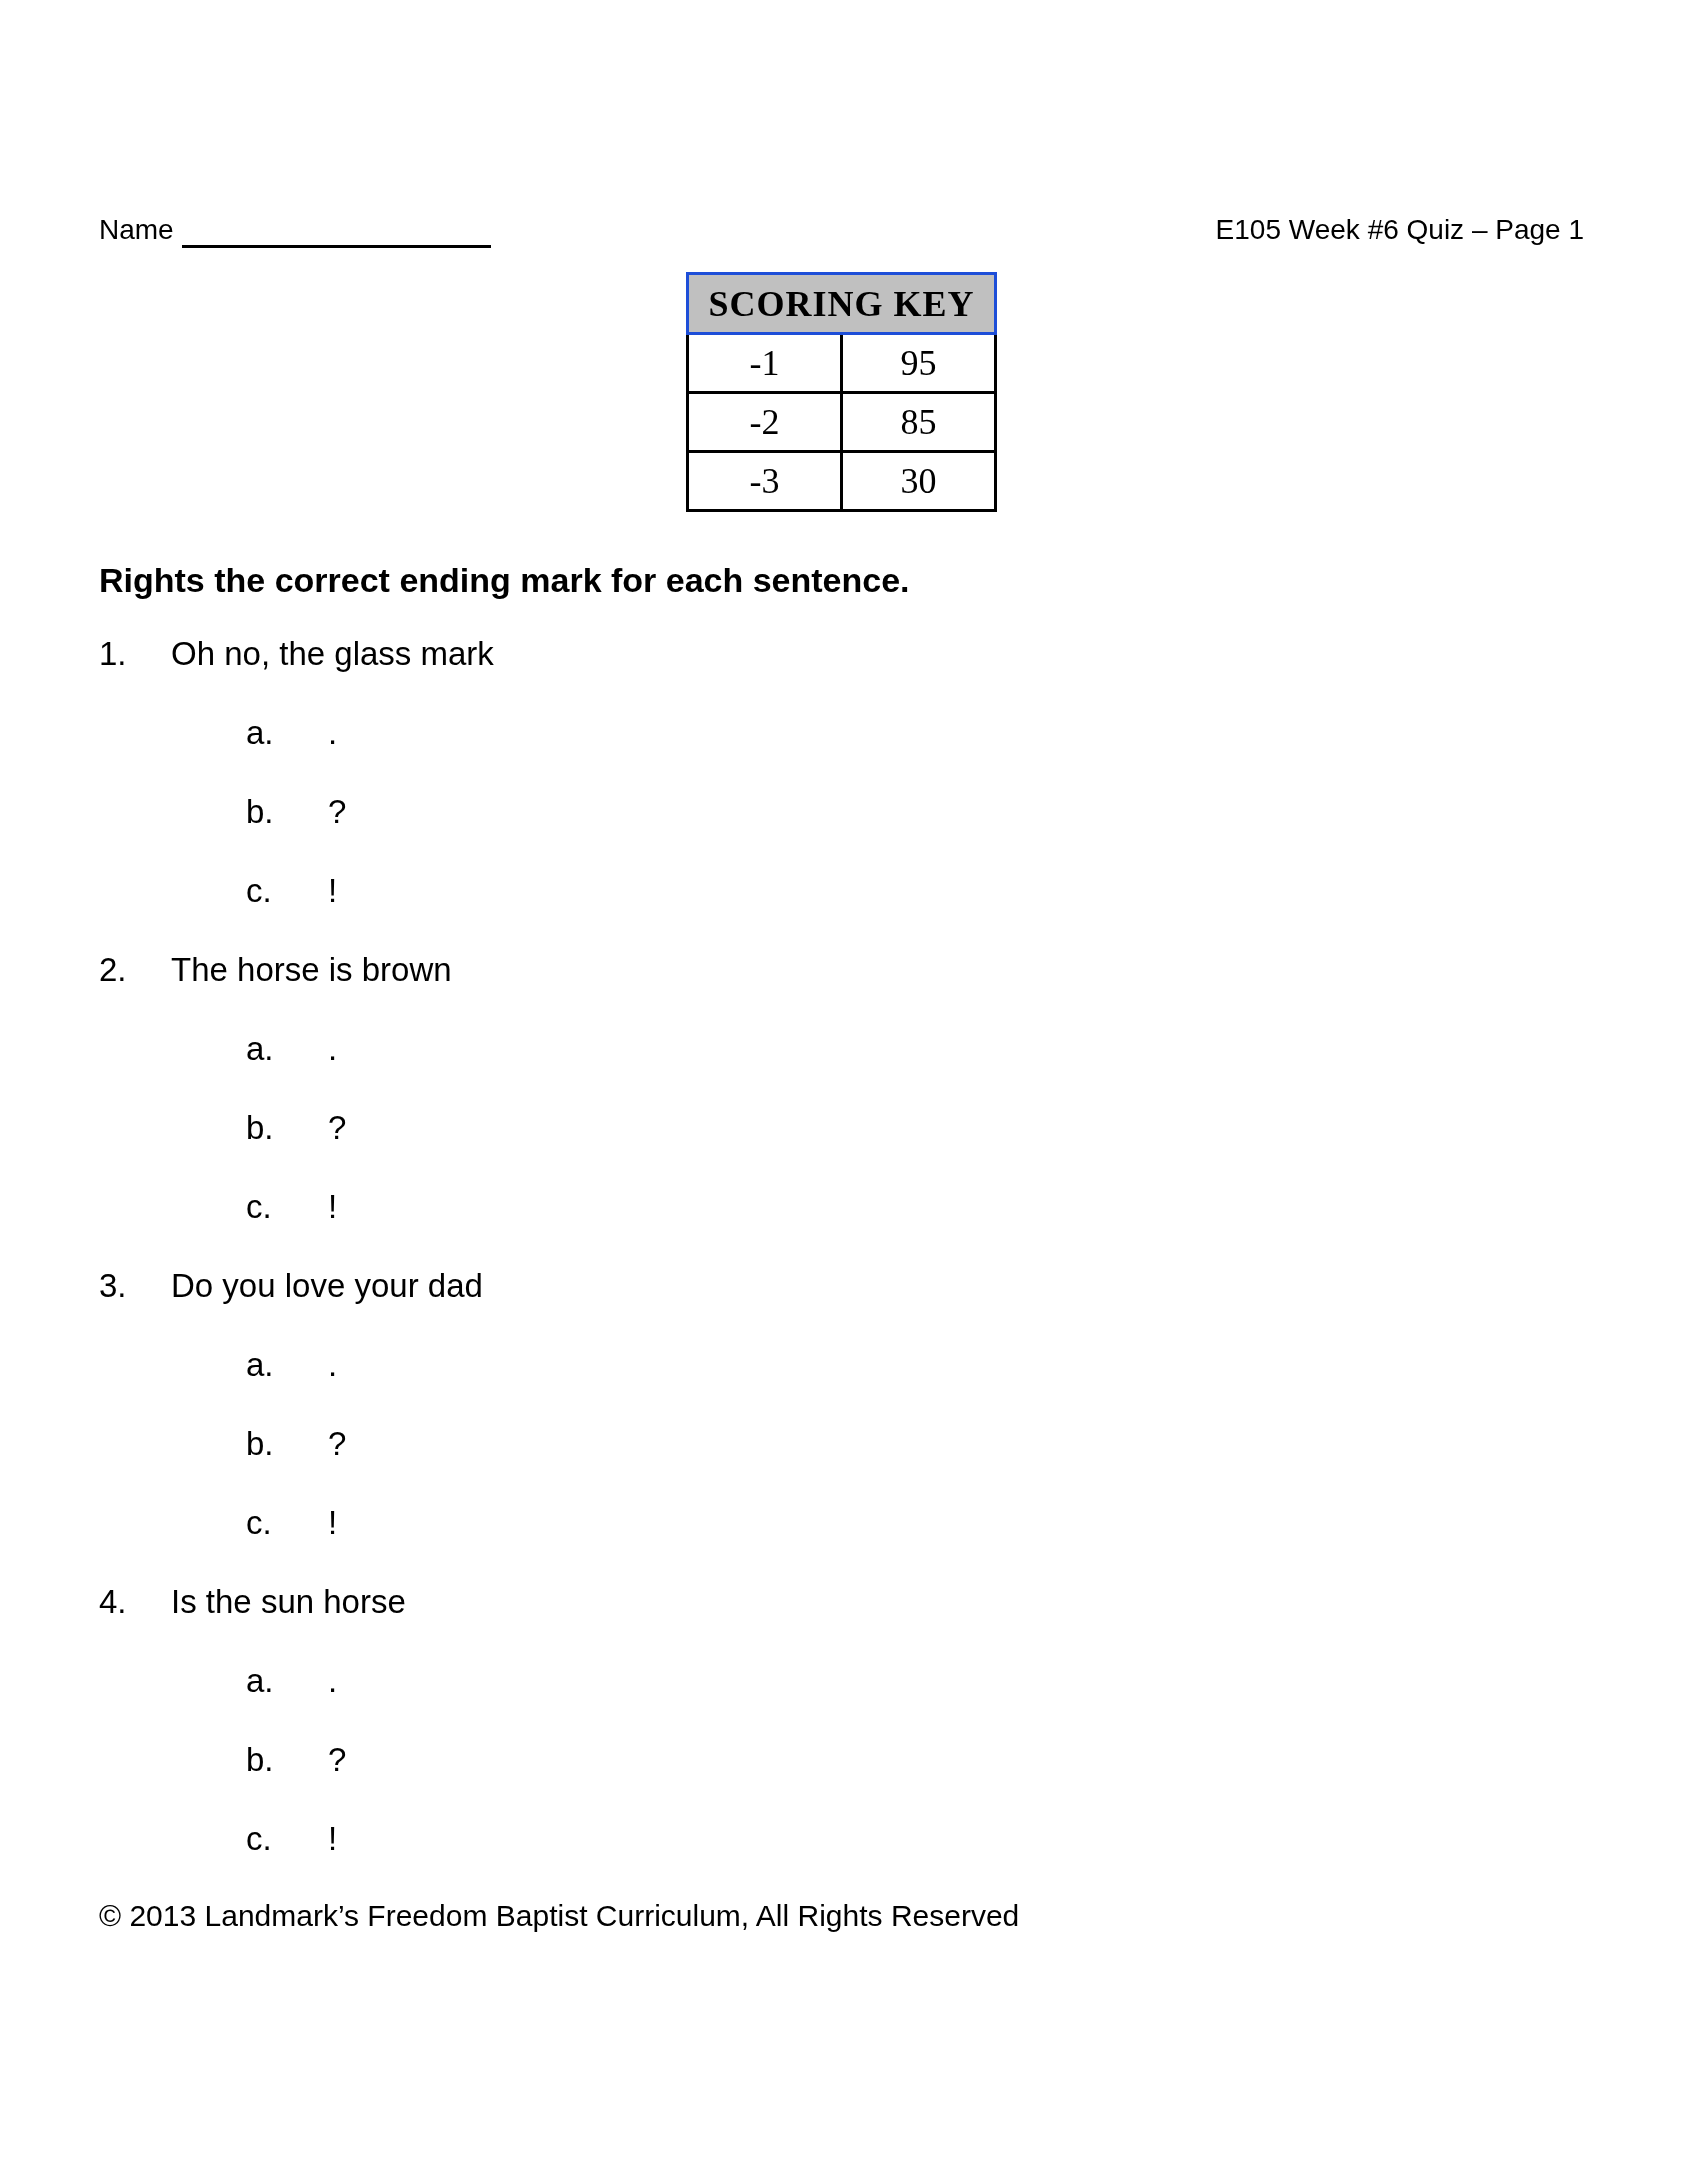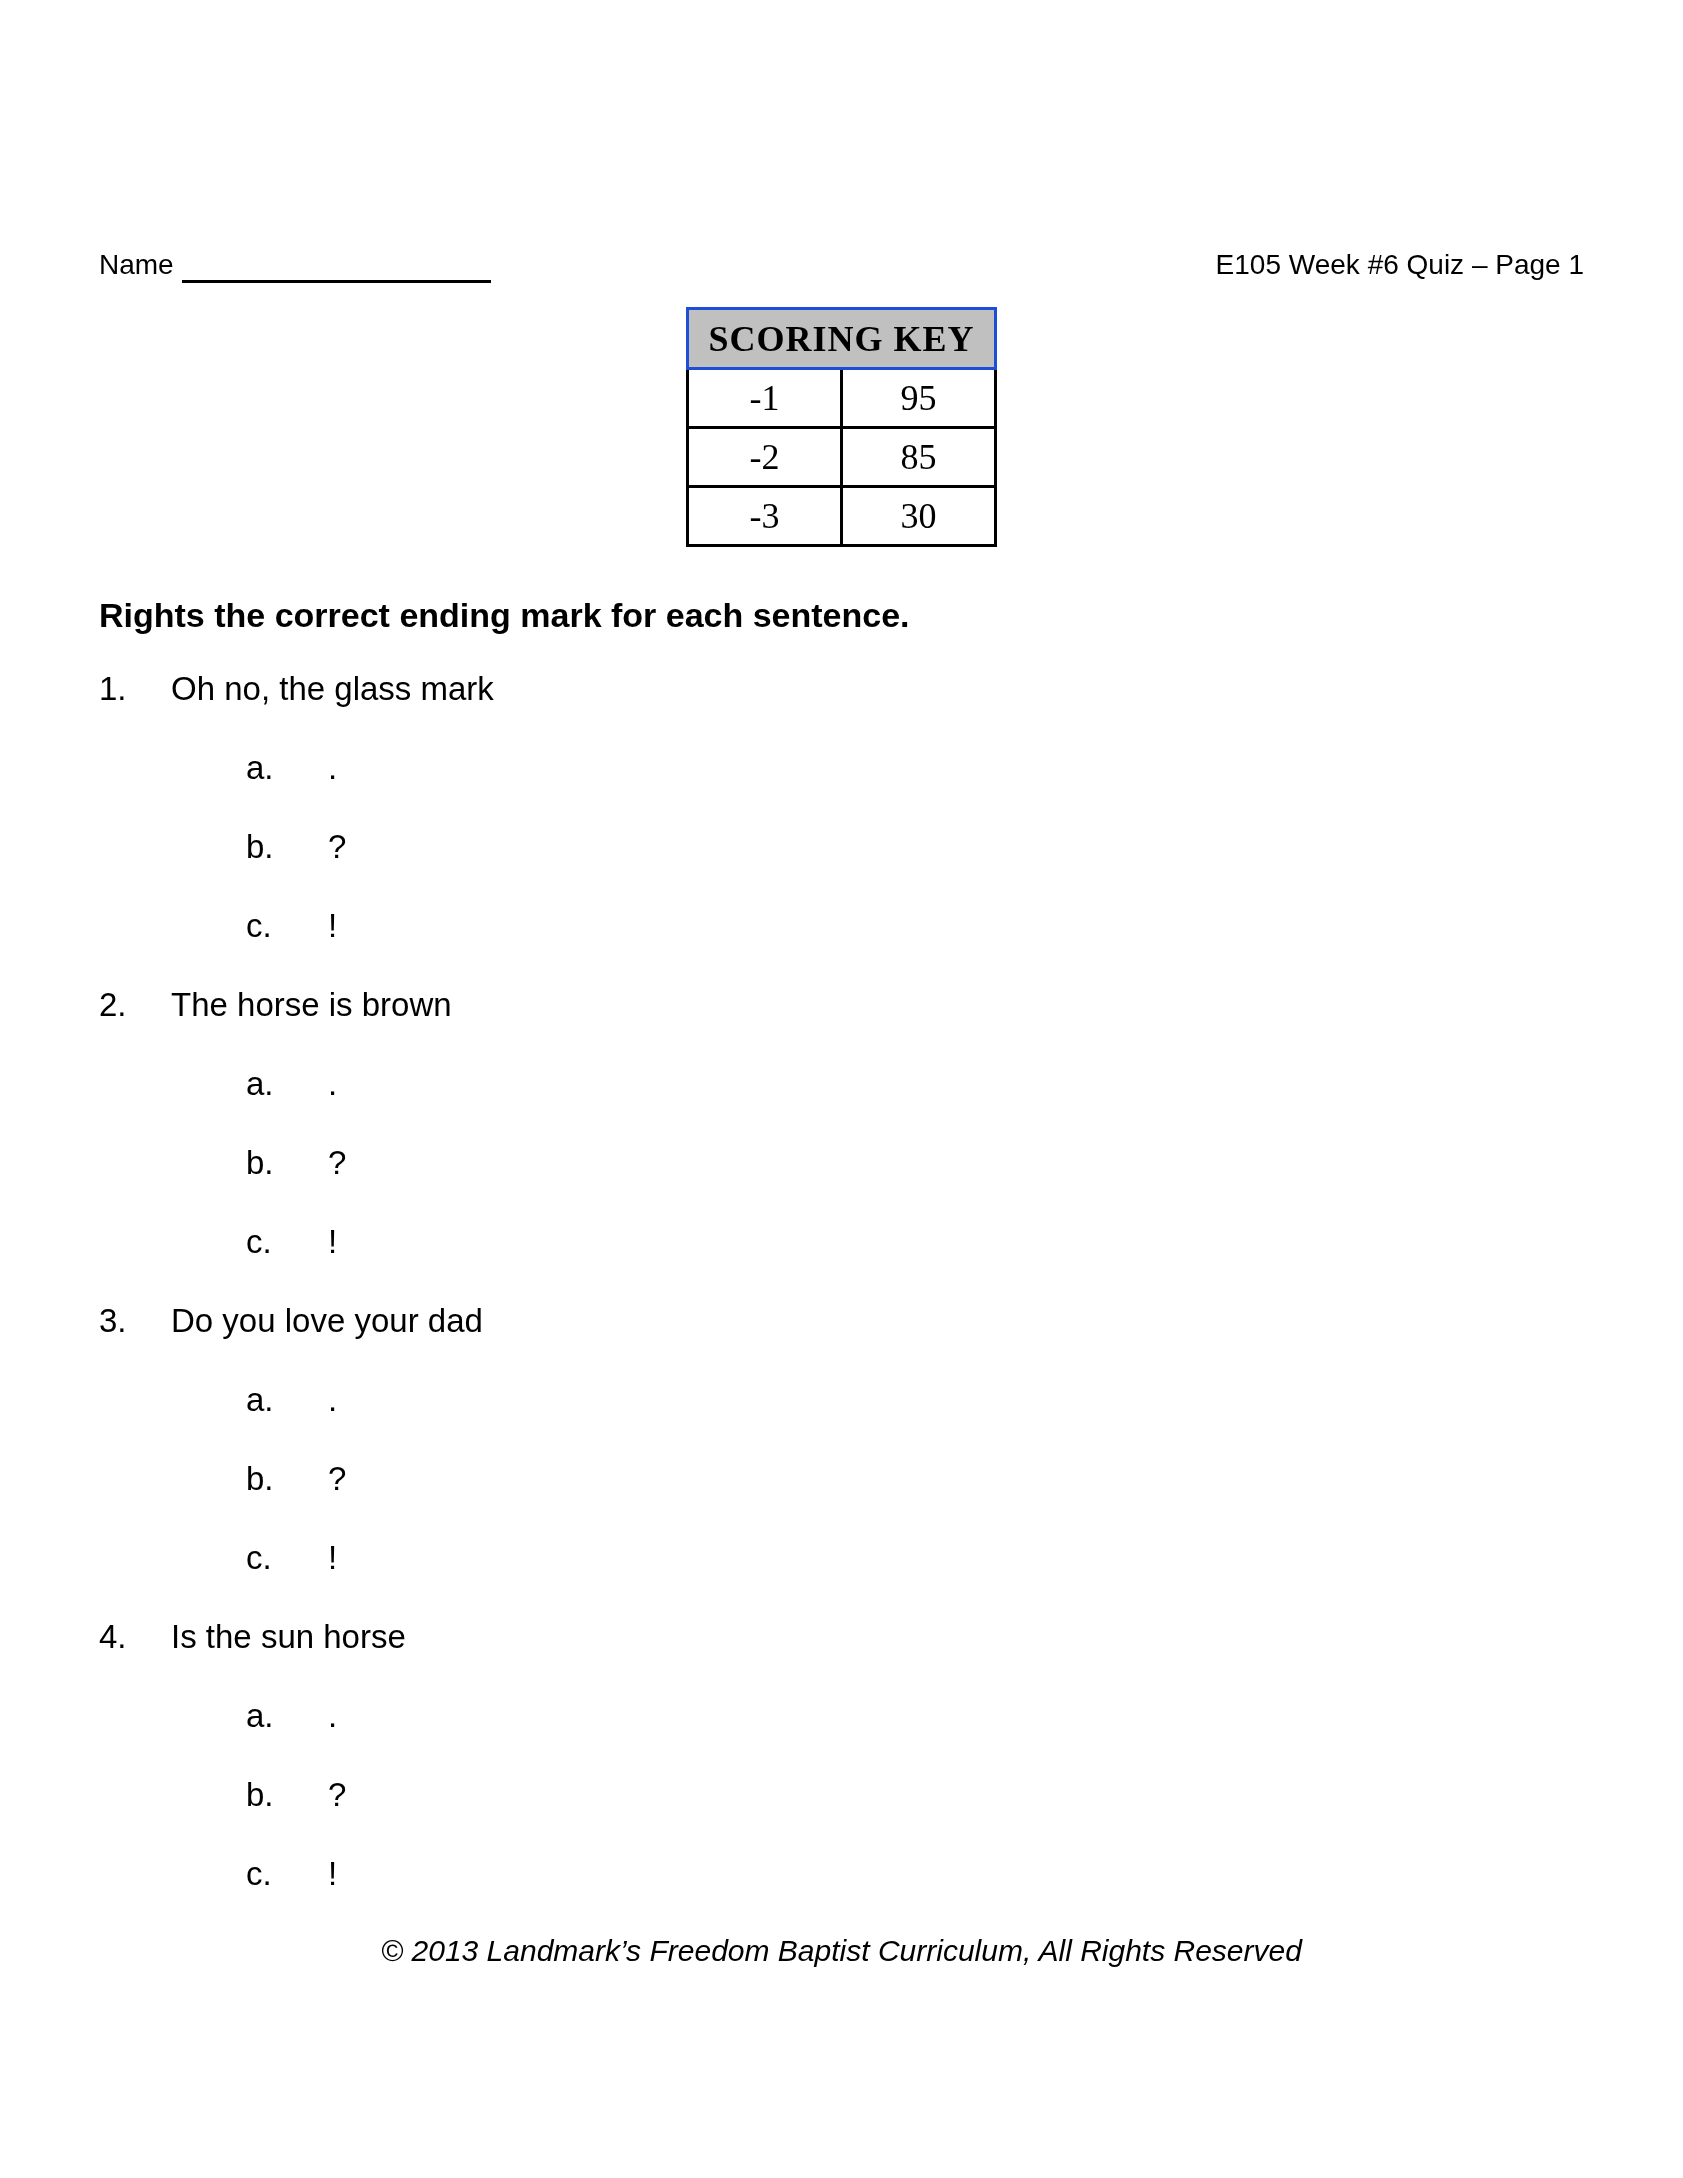--- a/index.html
+++ b/index.html
@@ -15,21 +15,20 @@
     overflow: hidden;
   }
 
   
   .header-row {
     display: flex;
     align-items: flex-end;
     font-size: 28px;
     line-height: 36px;
     height: 40px;
-    margin-top: 35px;
   }
   .name-group { display: flex; align-items: flex-end; }
   .name-line {
     display: inline-block;
     width: 309px;
     height: 34px;
     border-bottom: 3px solid #000;
     margin-left: 8px;
   }
   .header-right { margin-left: auto; }
@@ -90,24 +89,23 @@
     line-height: 44px;
     margin-bottom: 35px;
     padding-left: 147px;
   }
   .opt-letter { width: 82px; flex: 0 0 82px; }
   .opt-mark { }
 
   
   .footer {
     margin-top: 18px;
-    text-align: center;
+    text-align: left;
     font-size: 30px;
     line-height: 40px;
-    font-style: italic;
   }
 </style>
 </head>
 <body>
 
 <div class="page">
 
   <div class="header-row">
     <div class="name-group">
       <span>Name</span>

